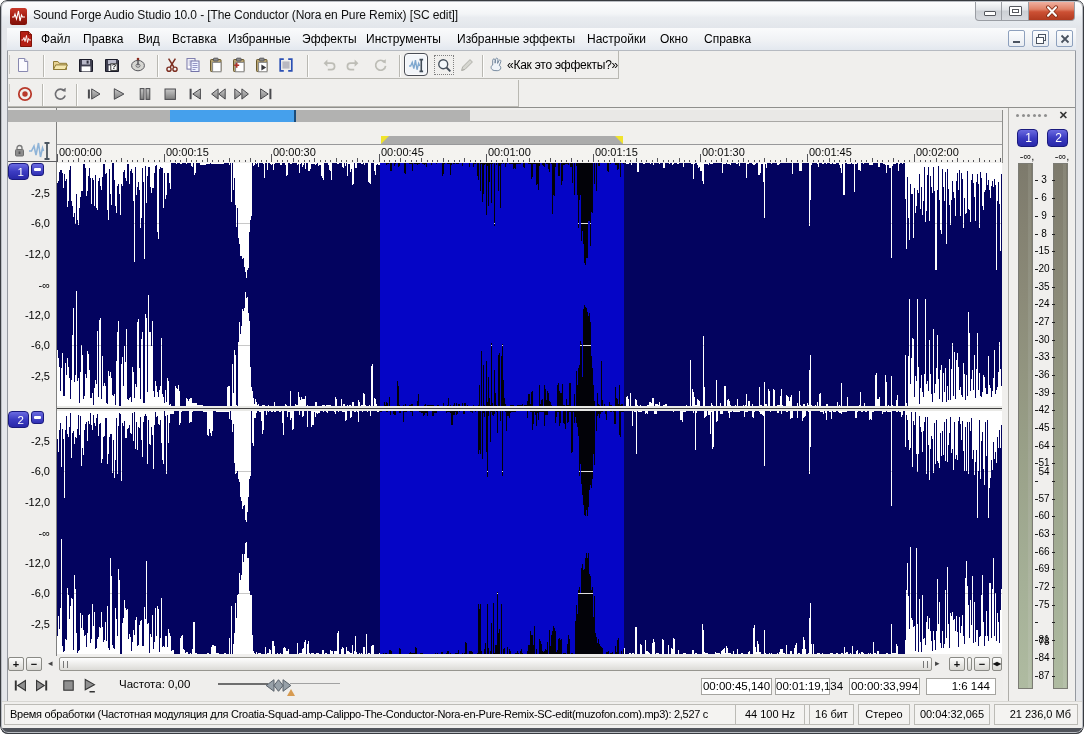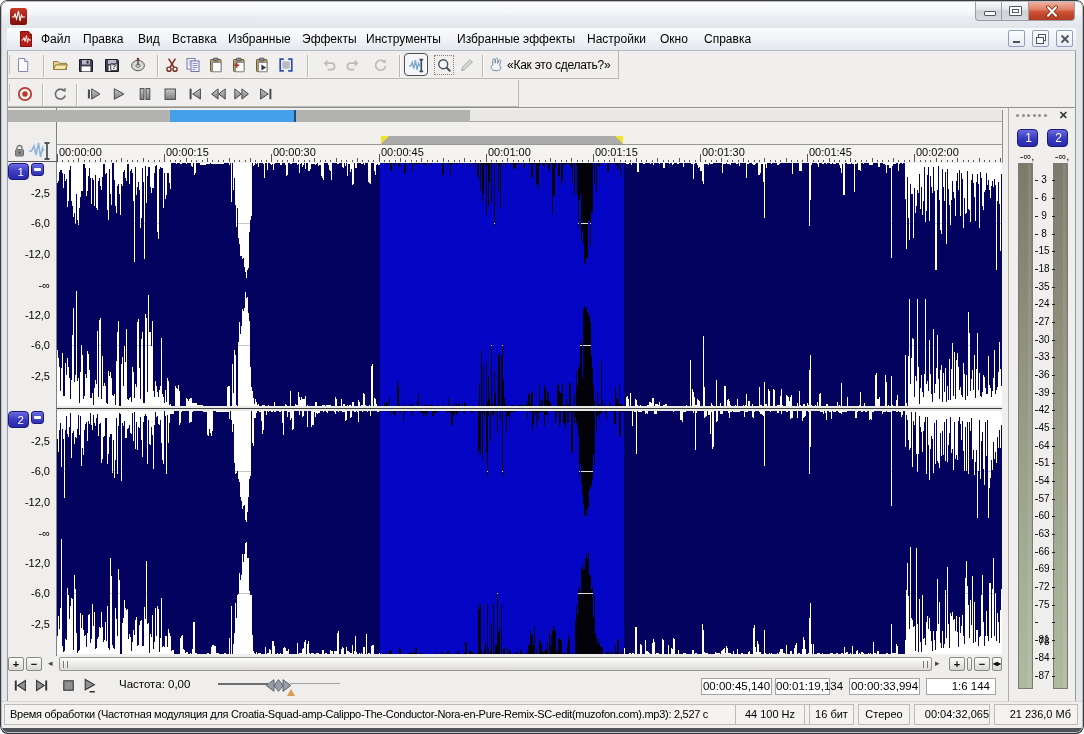--- a/index.html
+++ b/index.html
@@ -127,20 +127,21 @@
         <defs>
           <linearGradient id="agr" x1="0" y1="0" x2="0" y2="1">
             <stop offset="0" stop-color="#c8392a"></stop>
             <stop offset="0.5" stop-color="#a51e12"></stop>
             <stop offset="1" stop-color="#7e0f07"></stop>
           </linearGradient>
         </defs>
         <rect x="0" y="0" width="17" height="17" rx="2.5" fill="url(#agr)"></rect>
         <path d="M2 9h2l1-3 1.5 5 2-8 1.5 10 1.5-6 1 2h2.5" fill="none" stroke="#fff" stroke-width="1.1"></path>
       </svg>
+    <div id="titletext">Sound Forge Audio Studio 10.0 - [The Conductor (Nora en Pure Remix) [SC edit]]</div>
     <div class="wb min">
         <div class="g-min"></div>
       </div>
     <div class="wb max">
         <div class="g-max"></div>
       </div>
     <div class="wb close">
         <svg width="14" height="13" viewBox="0 0 14 13">
           <path d="M3 2.2l8 8.6M11 2.2L3 10.8" stroke="#86301a" stroke-width="3.8" stroke-linecap="round"></path>
           <path d="M3 2.2l8 8.6M11 2.2L3 10.8" stroke="#fdfdfd" stroke-width="2" stroke-linecap="round"></path>
@@ -313,21 +314,21 @@
         <path d="M2.6 13.4l1-3.4 7.4-7.4 2.4 2.4-7.4 7.4z" fill="#d6d6d0" stroke="#b0b0aa"></path>
         <path d="M2.6 13.4l3.4-1" stroke="#b0b0aa"></path>
       </svg>
     </div>
     <div class="tsep" style="left:482px;top:55px;height:22px"></div>
     <div class="ti" style="left:488px;top:56px;width:16px;height:16px">
       <svg viewBox="0 0 16 16">
         <path d="M6.1 14.5c-1.8-.4-3-1.5-3-3.1 0-1.2.6-2 1.6-2.4V4.2c0-.8.5-1.3 1.2-1.3s1.2.5 1.2 1.3v3l.5-3.8c.1-.8.6-1.3 1.3-1.2.7.1 1 .7 1 1.4l-.3 3.8 1.2-2.6c.3-.7.9-1 1.5-.7.6.3.8.9.5 1.6l-1.5 3.8c1 .4 1.5 1.2 1.5 2.3 0 1.7-1.5 2.9-3.6 2.9z" fill="#eef3f8" stroke="#6a7f96" stroke-width="0.9"></path>
       </svg>
     </div>
-    <div class="howto">«Как это сделать?»</div>
+    <div class="howto">«Как это эффекты?»</div>
   <div class="ti" style="left:17px;top:86px;width:16px;height:16px">
       <svg viewBox="0 0 16 16">
         <circle cx="8" cy="8" r="6.2" fill="none" stroke="#b93a2c" stroke-width="1.8"></circle>
         <circle cx="8" cy="8" r="2.7" fill="#b93a2c"></circle>
       </svg>
     </div>
     <div class="tsep" style="left:42px;top:84px;height:22px"></div>
     <div class="ti" style="left:52px;top:86px;width:16px;height:16px">
       <svg viewBox="0 0 16 16">
         <path d="M12.3 5a5 5 0 1 0 .9 4.6" fill="none" stroke="#6e6e72" stroke-width="1.6"></path>
@@ -523,21 +524,21 @@
         <div class="mdash" style="top:90px;left:49px"></div>
         <div class="mnum" style="top:102px">9</div>
         <div class="mdash" style="top:108px;left:32px"></div>
         <div class="mdash" style="top:108px;left:49px"></div>
         <div class="mnum" style="top:120px">8</div>
         <div class="mdash" style="top:126px;left:32px"></div>
         <div class="mdash" style="top:126px;left:49px"></div>
         <div class="mnum" style="top:137px">15</div>
         <div class="mdash" style="top:143px;left:32px"></div>
         <div class="mdash" style="top:143px;left:49px"></div>
-        <div class="mnum" style="top:155px">18</div>
+        <div class="mnum" style="top:155px">20</div>
         <div class="mdash" style="top:161px;left:32px"></div>
         <div class="mdash" style="top:161px;left:49px"></div>
         <div class="mnum" style="top:173px">35</div>
         <div class="mdash" style="top:179px;left:32px"></div>
         <div class="mdash" style="top:179px;left:49px"></div>
         <div class="mnum" style="top:190px">24</div>
         <div class="mdash" style="top:196px;left:32px"></div>
         <div class="mdash" style="top:196px;left:49px"></div>
         <div class="mnum" style="top:208px">27</div>
         <div class="mdash" style="top:214px;left:32px"></div>
@@ -559,21 +560,21 @@
         <div class="mdash" style="top:302px;left:49px"></div>
         <div class="mnum" style="top:314px">45</div>
         <div class="mdash" style="top:320px;left:32px"></div>
         <div class="mdash" style="top:320px;left:49px"></div>
         <div class="mnum" style="top:332px">64</div>
         <div class="mdash" style="top:338px;left:32px"></div>
         <div class="mdash" style="top:338px;left:49px"></div>
         <div class="mnum" style="top:349px">51</div>
         <div class="mdash" style="top:355px;left:32px"></div>
         <div class="mdash" style="top:355px;left:49px"></div>
-        <div class="mnum" style="top:367px">54</div>
+        <div class="mnum" style="top:358px">54</div>
         <div class="mdash" style="top:373px;left:32px"></div>
         <div class="mdash" style="top:373px;left:49px"></div>
         <div class="mnum" style="top:385px">57</div>
         <div class="mdash" style="top:391px;left:32px"></div>
         <div class="mdash" style="top:391px;left:49px"></div>
         <div class="mnum" style="top:402px">60</div>
         <div class="mdash" style="top:408px;left:32px"></div>
         <div class="mdash" style="top:408px;left:49px"></div>
         <div class="mnum" style="top:420px">63</div>
         <div class="mdash" style="top:426px;left:32px"></div>
@@ -645,21 +646,21 @@
       <div class="tbox" style="left:847px;width:71px">00:00:33,994</div>
       <div class="tbox" style="left:924px;width:70px;text-align:right;padding-right:5px">1:6 144</div>
     </div>
   </div>
 
   <div id="statusbar">
     <div class="sbox" style="left:2px;width:827px;padding-left:5px;white-space:nowrap;overflow:hidden;letter-spacing:-0.28px">Время обработки (Частотная модуляция для Croatia-Squad-amp-Calippo-The-Conductor-Nora-en-Pure-Remix-SC-edit(muzofon.com).mp3): 2,527 с</div>
     <div class="sbox" style="left:733px;width:70px;text-align:center">44 100 Hz</div>
     <div class="sbox" style="left:807px;width:45px;text-align:center">16 бит</div>
     <div class="sbox" style="left:856px;width:52px;text-align:center">Стерео</div>
-    <div class="sbox" style="left:912px;width:76px;text-align:right">00:04:32,065</div>
+    <div class="sbox" style="left:912px;width:76px;text-align:center">00:04:32,065</div>
     <div class="sbox" style="left:992px;width:84px;text-align:right;padding-right:6px">21 236,0 Мб</div>
   </div>
   <div id="lband"></div>
     <div id="rband"></div>
     <div id="bband"></div>
   <div id="lline"></div>
     <div id="rline"></div>
   <div id="frame2"></div>
   <div id="frame"></div>
 </div>

